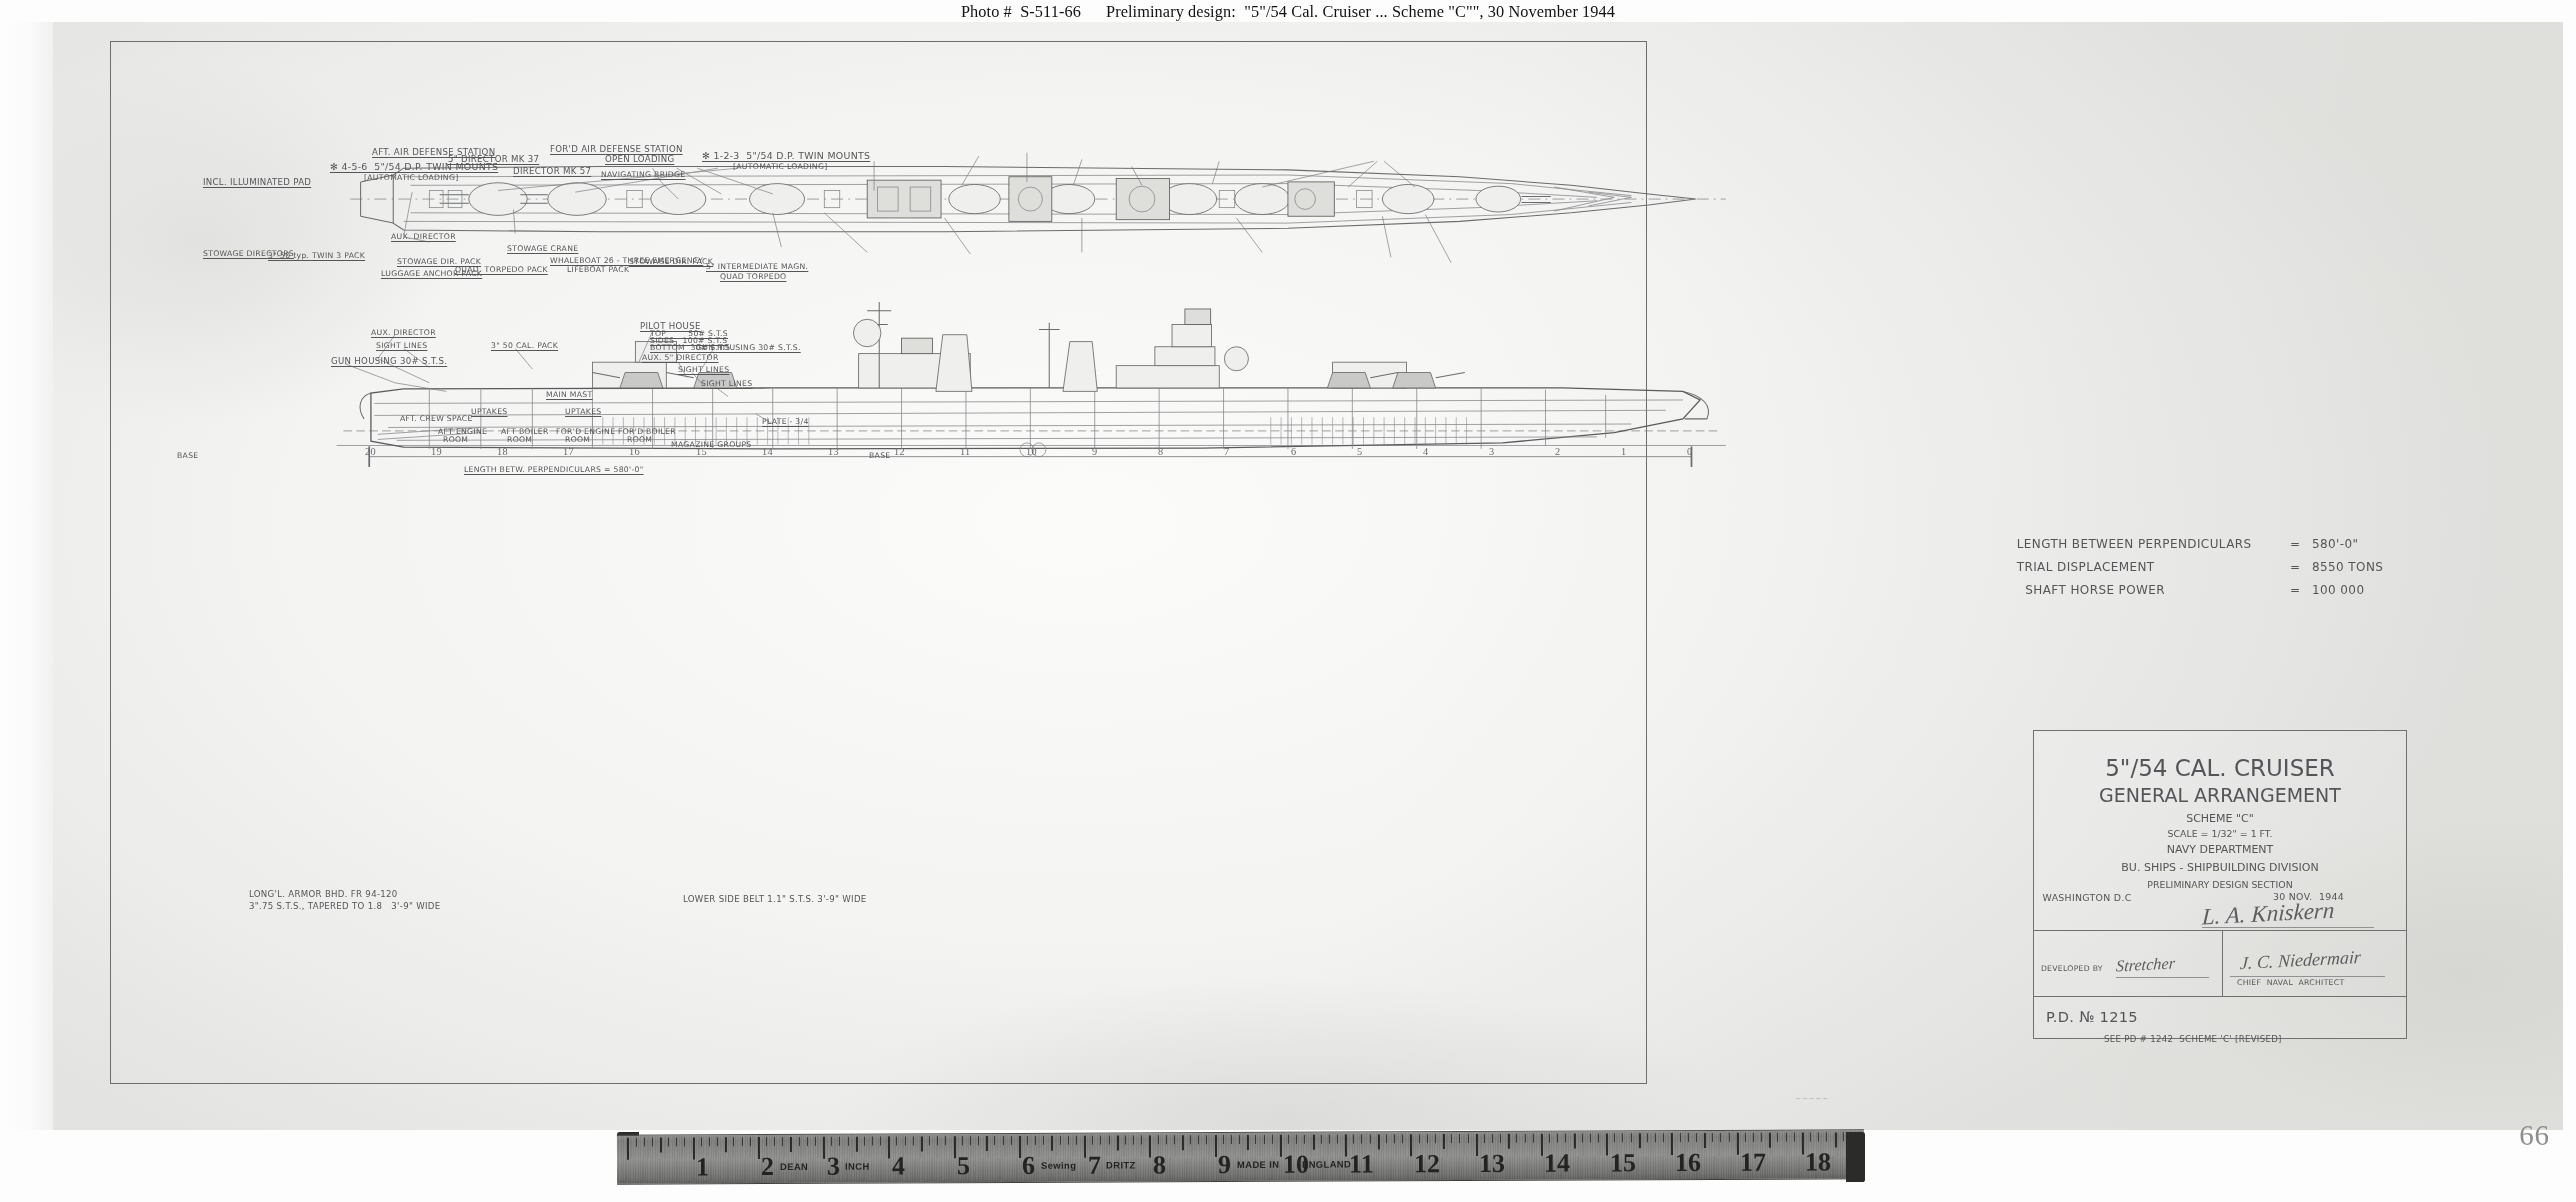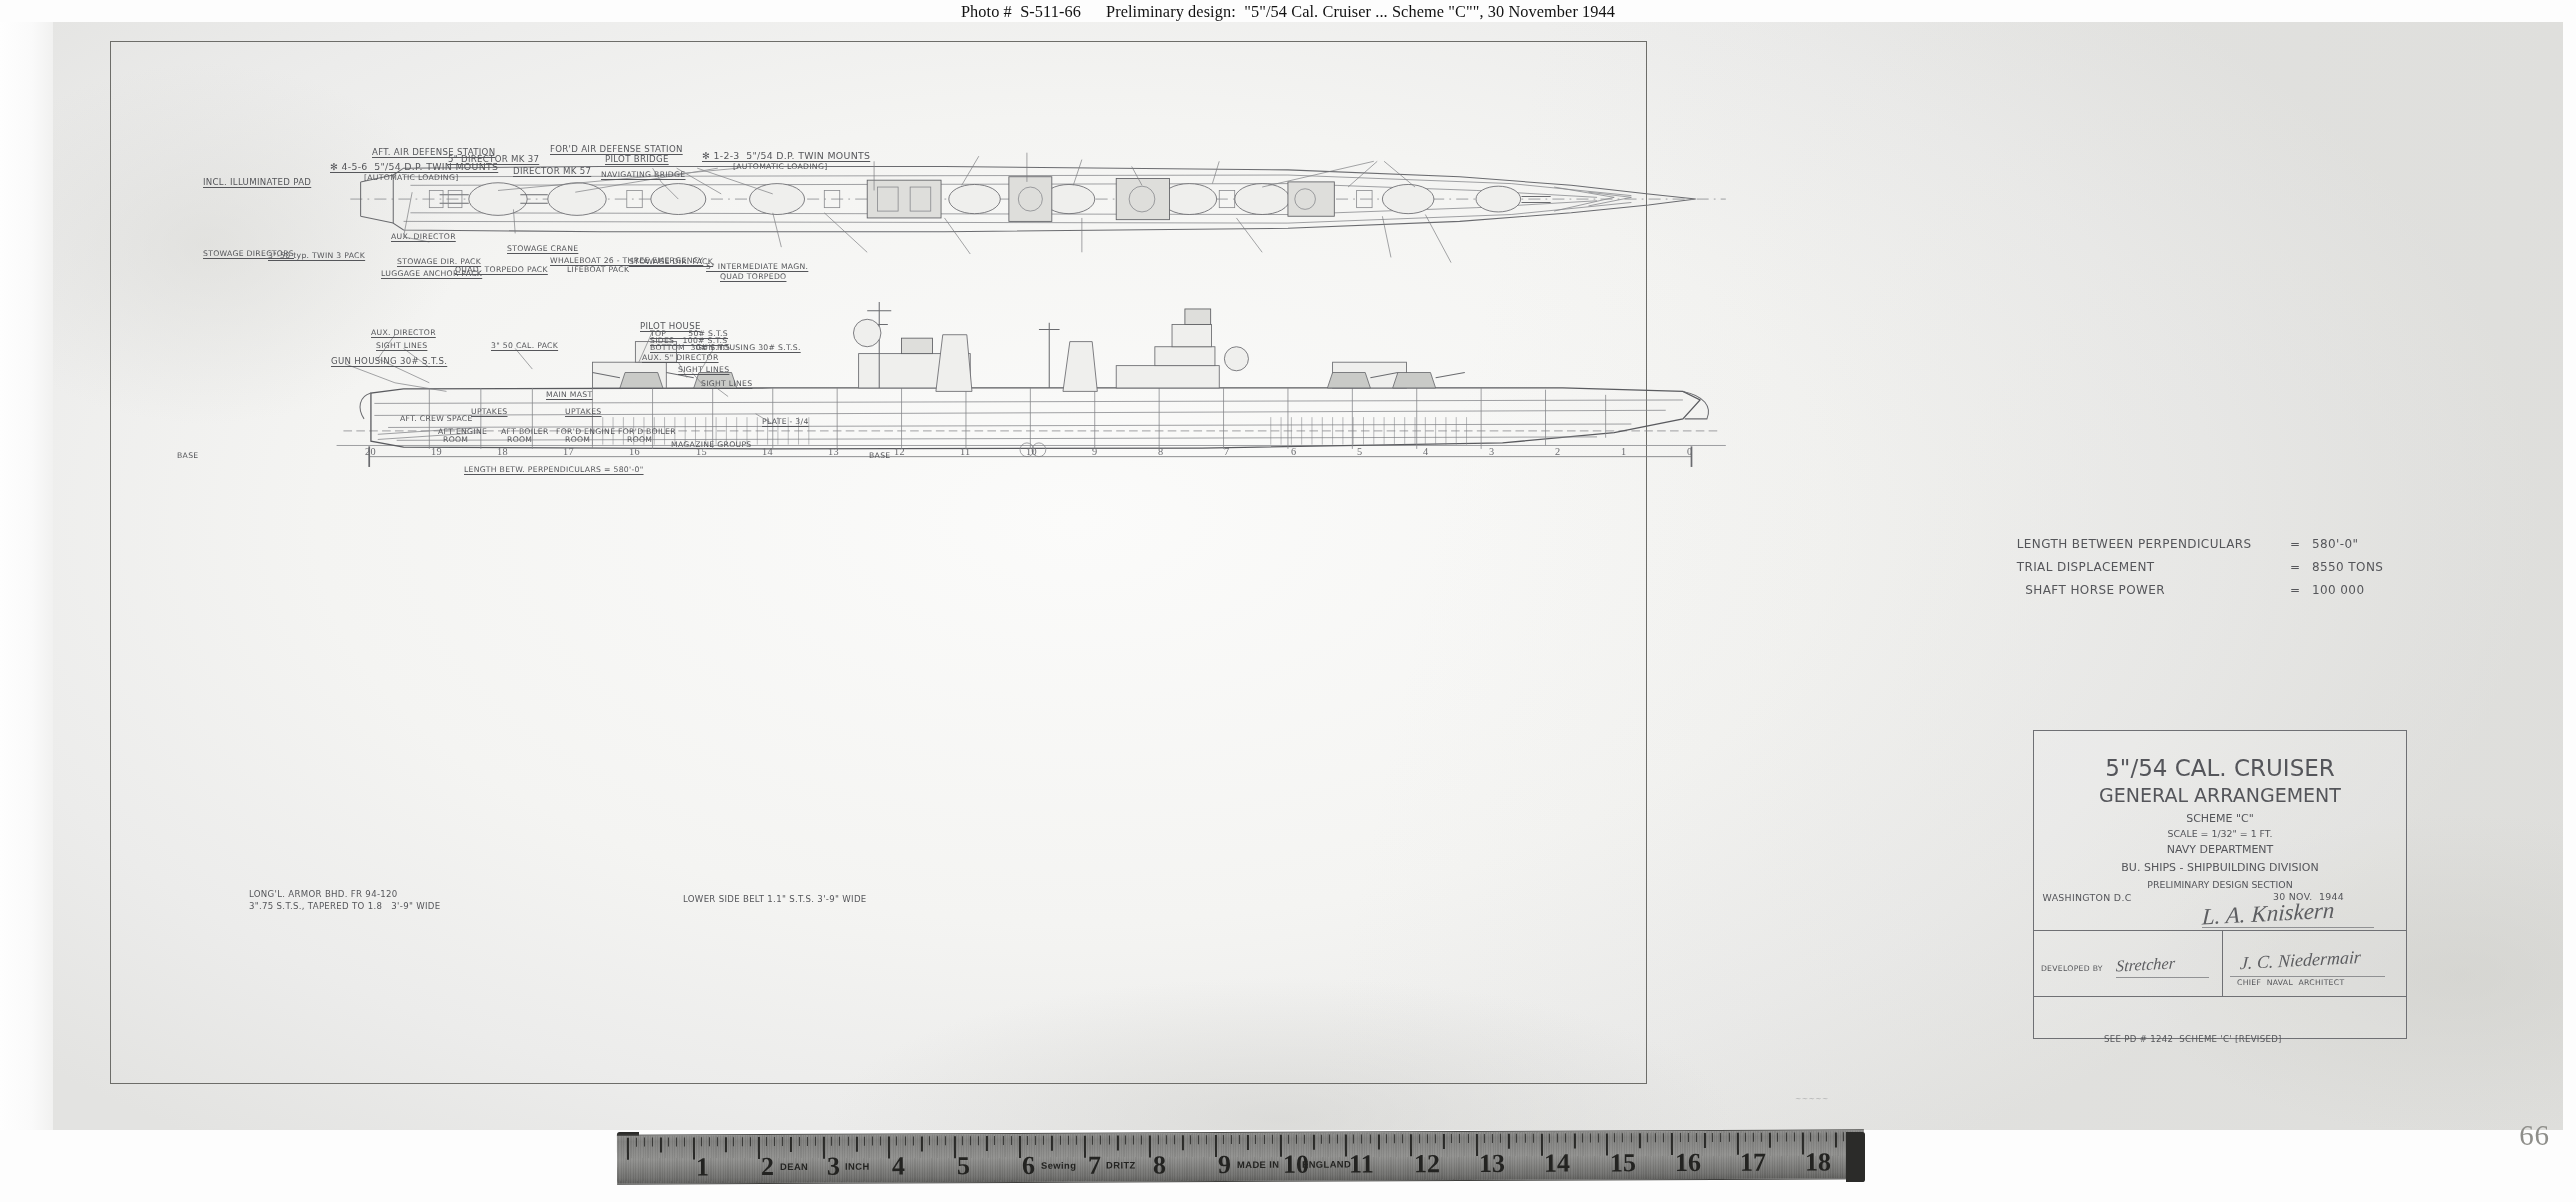--- a/index.html
+++ b/index.html
@@ -280,21 +280,21 @@
       </g>
     </svg>
 
     <div class="ink xs u" style="left:203px; top:155px;">INCL. ILLUMINATED PAD</div>
     <div class="ink xs u" style="left:372px; top:125px;">AFT. AIR DEFENSE STATION</div>
     <div class="ink sm u" style="left:330px; top:139px;">✻ 4-5-6  5"/54 D.P. TWIN MOUNTS</div>
     <div class="ink tiny" style="left:364px; top:151px;">[AUTOMATIC LOADING]</div>
     <div class="ink xs u" style="left:448px; top:132px;">5" DIRECTOR MK 37</div>
     <div class="ink xs u" style="left:513px; top:144px;">DIRECTOR MK 57</div>
     <div class="ink xs u" style="left:550px; top:122px;">FOR'D AIR DEFENSE STATION</div>
-    <div class="ink xs u" style="left:605px; top:132px;">PILOT BRIDGE</div>
+    <div class="ink xs u" style="left:605px; top:132px;">OPEN LOADING</div>
     <div class="ink tiny u" style="left:601px; top:148px;">NAVIGATING BRIDGE</div>
     <div class="ink sm u" style="left:702px; top:128px;">✻ 1-2-3  5"/54 D.P. TWIN MOUNTS</div>
     <div class="ink tiny" style="left:733px; top:140px;">[AUTOMATIC LOADING]</div>
 
     <div class="ink tiny u" style="left:203px; top:227px;">STOWAGE DIRECTORS</div>
     <div class="ink tiny u" style="left:268px; top:229px;">3"-50 typ. TWIN 3 PACK</div>
     <div class="ink tiny u" style="left:391px; top:210px;">AUX. DIRECTOR</div>
     <div class="ink tiny u" style="left:397px; top:235px;">STOWAGE DIR. PACK</div>
     <div class="ink tiny u" style="left:381px; top:247px;">LUGGAGE ANCHOR PACK</div>
     <div class="ink tiny u" style="left:455px; top:243px;">QUAD. TORPEDO PACK</div>
@@ -488,20 +488,23 @@
         <div id="tbDivider"></div>
         <div class="ink tiny" style="left:6.9px; top:33px;">DEVELOPED BY</div>
         <div class="sig" style="left:82px; top:24px; font-size:16.3px;">Stretcher</div>
         <div class="rule" style="left:82px; top:46px; width:93px; height:0.9px;"></div>
 
         <div class="sig" style="left:206px; top:19px; font-size:18px;">J. C. Niedermair</div>
         <div class="rule" style="left:196px; top:45px; width:155px; height:0.9px;"></div>
         <div class="ink tiny" style="left:203px; top:47px;">CHIEF  NAVAL  ARCHITECT</div>
       </div>
 
+      <div id="tbRow3">
+        <div class="ink lg" style="left:12px; top:11px;">P.D. № 1215</div>
+      </div>
     </div>
 
     <div class="ink xs" style="left:2104px; top:1012px;">SEE PD # 1242  SCHEME 'C' [REVISED]</div>
 
     <div class="ink tiny" style="left:1795px; top:1072px; opacity:.35;">~~~~~</div>
 
   </div>
 
   <div id="rulerCap"></div>
   <div id="ruler">

